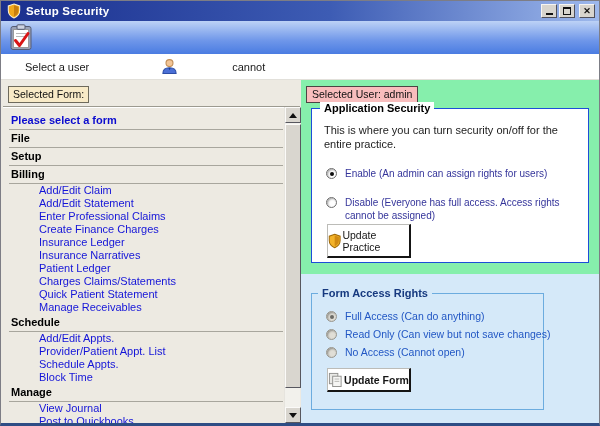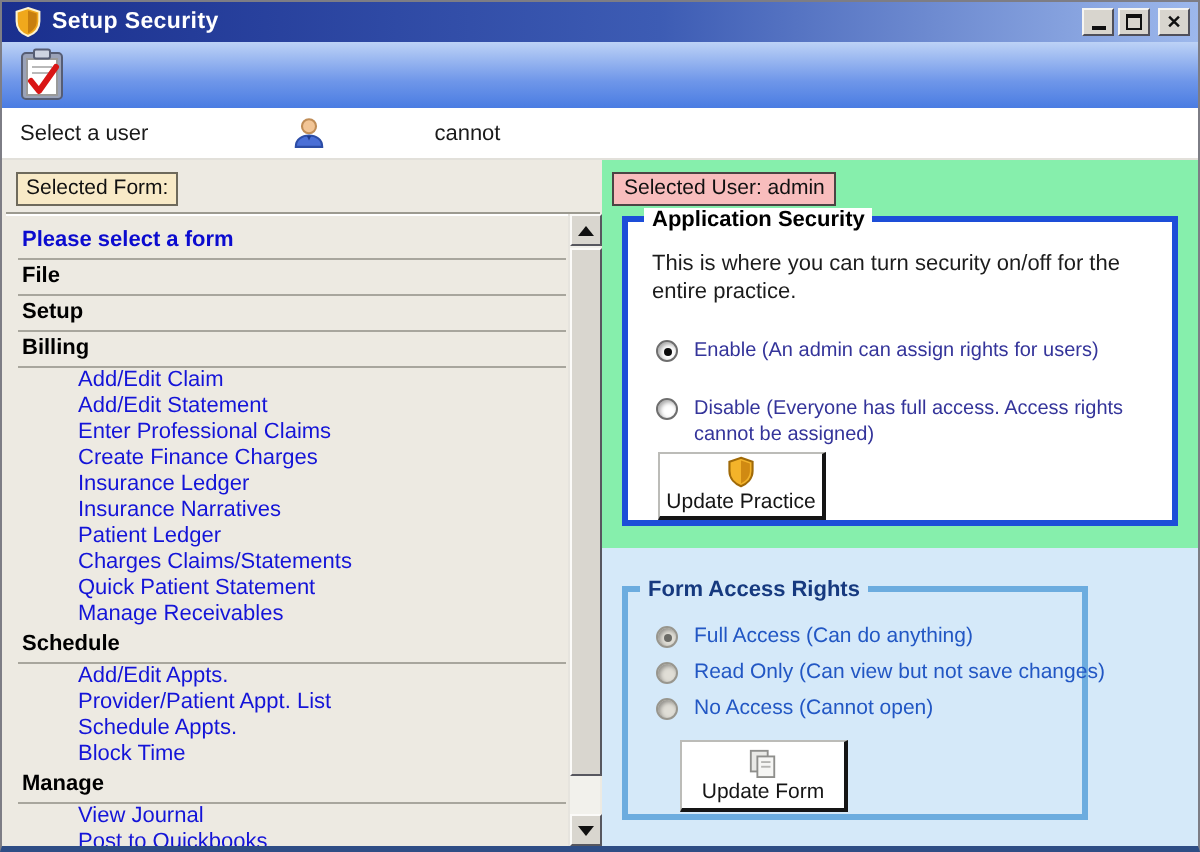--- a/index.html
+++ b/index.html
@@ -23,21 +23,21 @@
   .glyph-max{width:8px;height:8px;border:1px solid #101010;border-top:2px solid #101010;margin-bottom:2px;}
   .glyph-close{font-size:9px;font-weight:bold;color:#101010;line-height:12px;width:100%;text-align:center;}
 
   
   .toolbar{height:33px;background:linear-gradient(#bdd2f6 0%,#6e96e9 60%,#4a7ce2 100%);
     display:flex;align-items:center;padding-left:5px;}
   .tool-btn{width:30px;height:30px;display:flex;align-items:center;justify-content:center;}
 
   
   .user-row{height:26px;background:#fff;border-bottom:1px solid #e2e0da;
-    display:flex;align-items:center;padding-left:9px;font-size:11px;color:#1a1a1a;gap:48px;}
+    display:flex;align-items:center;padding-left:24px;font-size:11px;color:#1a1a1a;gap:48px;}
   .person-icon{margin-left:24px;}
   .username{margin-left:6px;}
 
   
   .content{position:relative;height:343px;background:#fff;}
 
   .left-col{position:absolute;left:0;top:0;width:300px;height:100%;background:#edeae2;}
   .form-tag{position:absolute;left:7px;top:6px;background:#f8eac7;border:1px solid #6e6a5c;
     font-size:10.5px;padding:1px 4px 2px;color:#111;}
   .list-box{position:absolute;left:2px;right:1px;top:26px;bottom:0;
@@ -60,44 +60,44 @@
   .tri-up{width:0;height:0;border-left:4px solid transparent;border-right:4px solid transparent;
     border-bottom:5px solid #101010;}
   .tri-down{width:0;height:0;border-left:4px solid transparent;border-right:4px solid transparent;
     border-top:5px solid #101010;}
 
   
   .right-col{position:absolute;left:300px;right:0;top:0;bottom:0;background:#86efac;}
   .user-tag{position:absolute;left:5px;top:6px;background:#f8bdbd;border:1px solid #4c4444;
     font-size:10.5px;padding:1px 5px 2px;color:#111;}
 
-  .fieldset{position:absolute;border:3px solid #1d4ed8;}
+  .fieldset{position:absolute;border:1px solid #1d4ed8;}
   .legend{position:absolute;top:-7px;left:8px;background:#fff;padding:0 4px;
     font-size:11px;font-weight:bold;color:#000;white-space:nowrap;}
   .fs-app{left:10px;top:28px;width:278px;height:155px;background:#fff;}
   .fs-desc{margin:14px 8px 0 12px;font-size:11px;color:#1c1c1c;line-height:14px;width:264px;}
 
   .radio-row{display:flex;margin-left:14px;align-items:flex-start;}
   .fs-app .radio-row{margin-top:16px;}
   .radio{flex:0 0 auto;width:11px;height:11px;border-radius:50%;background:#fff;
     border:1px solid #6e6e6e;box-shadow:inset 1px 1px 2px rgba(0,0,0,.35);
     margin:1px 8px 0 0;position:relative;}
   .radio.checked::after{content:"";position:absolute;left:2.5px;top:2.5px;width:4.5px;height:4.5px;
     border-radius:50%;background:#0c0c0c;}
   .radio.gray{background:#e0ded6;border-color:#98968e;}
   .radio.gray.checked::after{background:#6b6b66;}
   .radio-label{font-size:10px;color:#34349a;line-height:13px;max-width:242px;}
   .radio-label.blue{color:#2257c4;white-space:nowrap;font-size:10.5px;}
 
   .update-btn{position:absolute;width:84px;background:#fff;border:1px solid #bcbcb8;
     border-right:2px solid #151515;border-bottom:2px solid #151515;
-    display:flex;flex-direction:column;align-items:center;justify-content:center;
+    display:flex;flex-direction:row;align-items:center;justify-content:center;
     font-size:10.5px;color:#151515;gap:1px;cursor:pointer;}
   .btn-practice{left:15px;top:115px;height:34px;}
-  .btn-form{left:26px;top:74px;height:36px;}
+  .btn-form{left:15px;top:74px;height:24px;font-weight:bold;}
 
   .blue-sec{position:absolute;left:0;right:0;top:194px;bottom:0;background:#d5e9f9;}
   .fs-form{left:10px;top:19px;width:233px;height:117px;border-color:#6cacdf;}
   .fs-form .legend{background:#d5e9f9;color:#16397f;left:6px;}
   .fs-form .radio-row{margin-top:5px;}
   .fs-form .radio-row:first-of-type{margin-top:16px;}
 </style>
 </head>
 <body>
 

